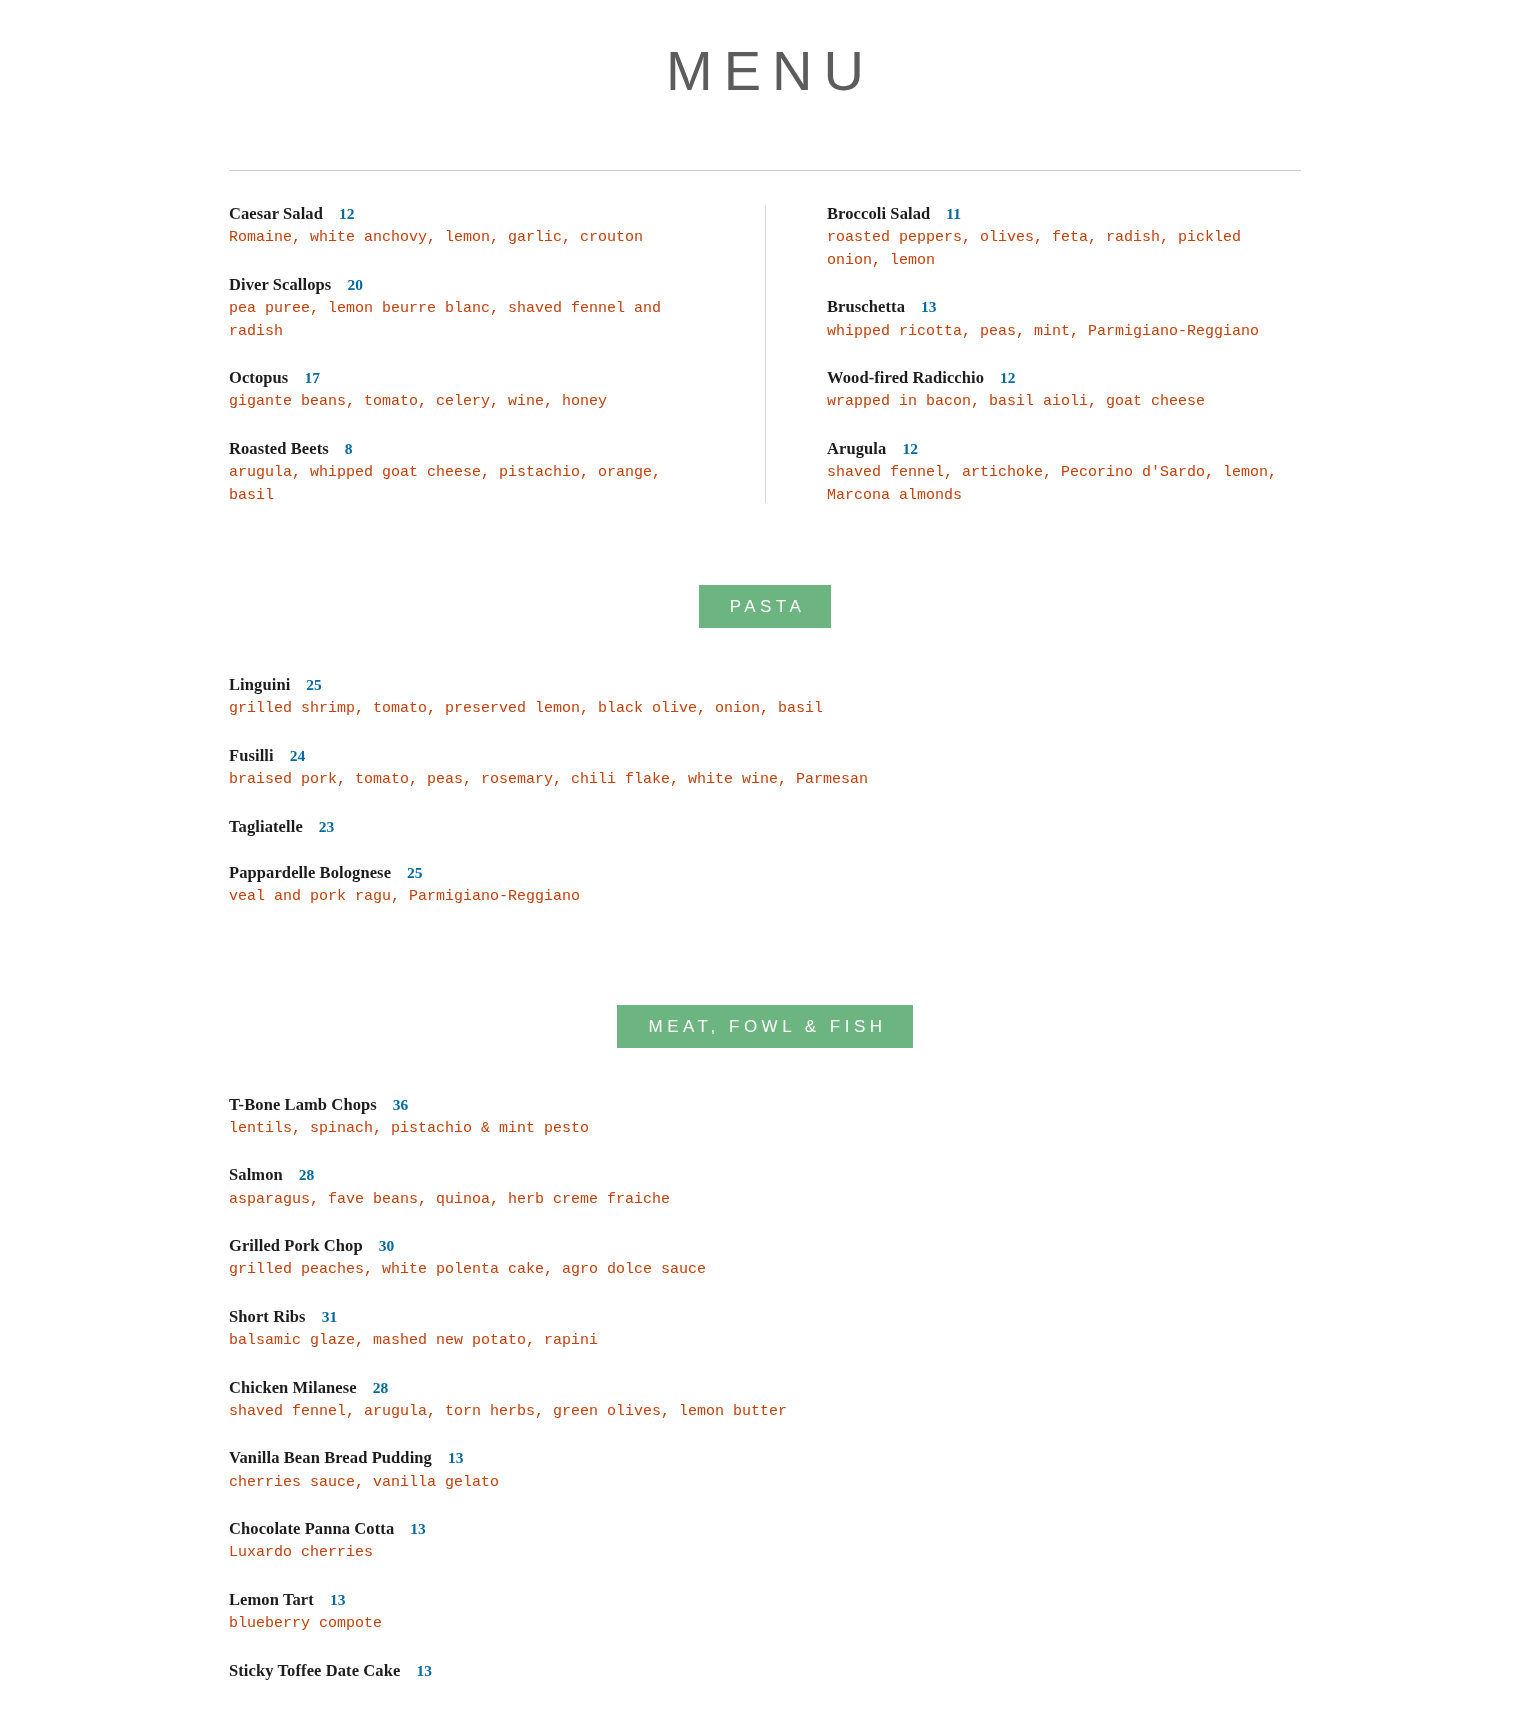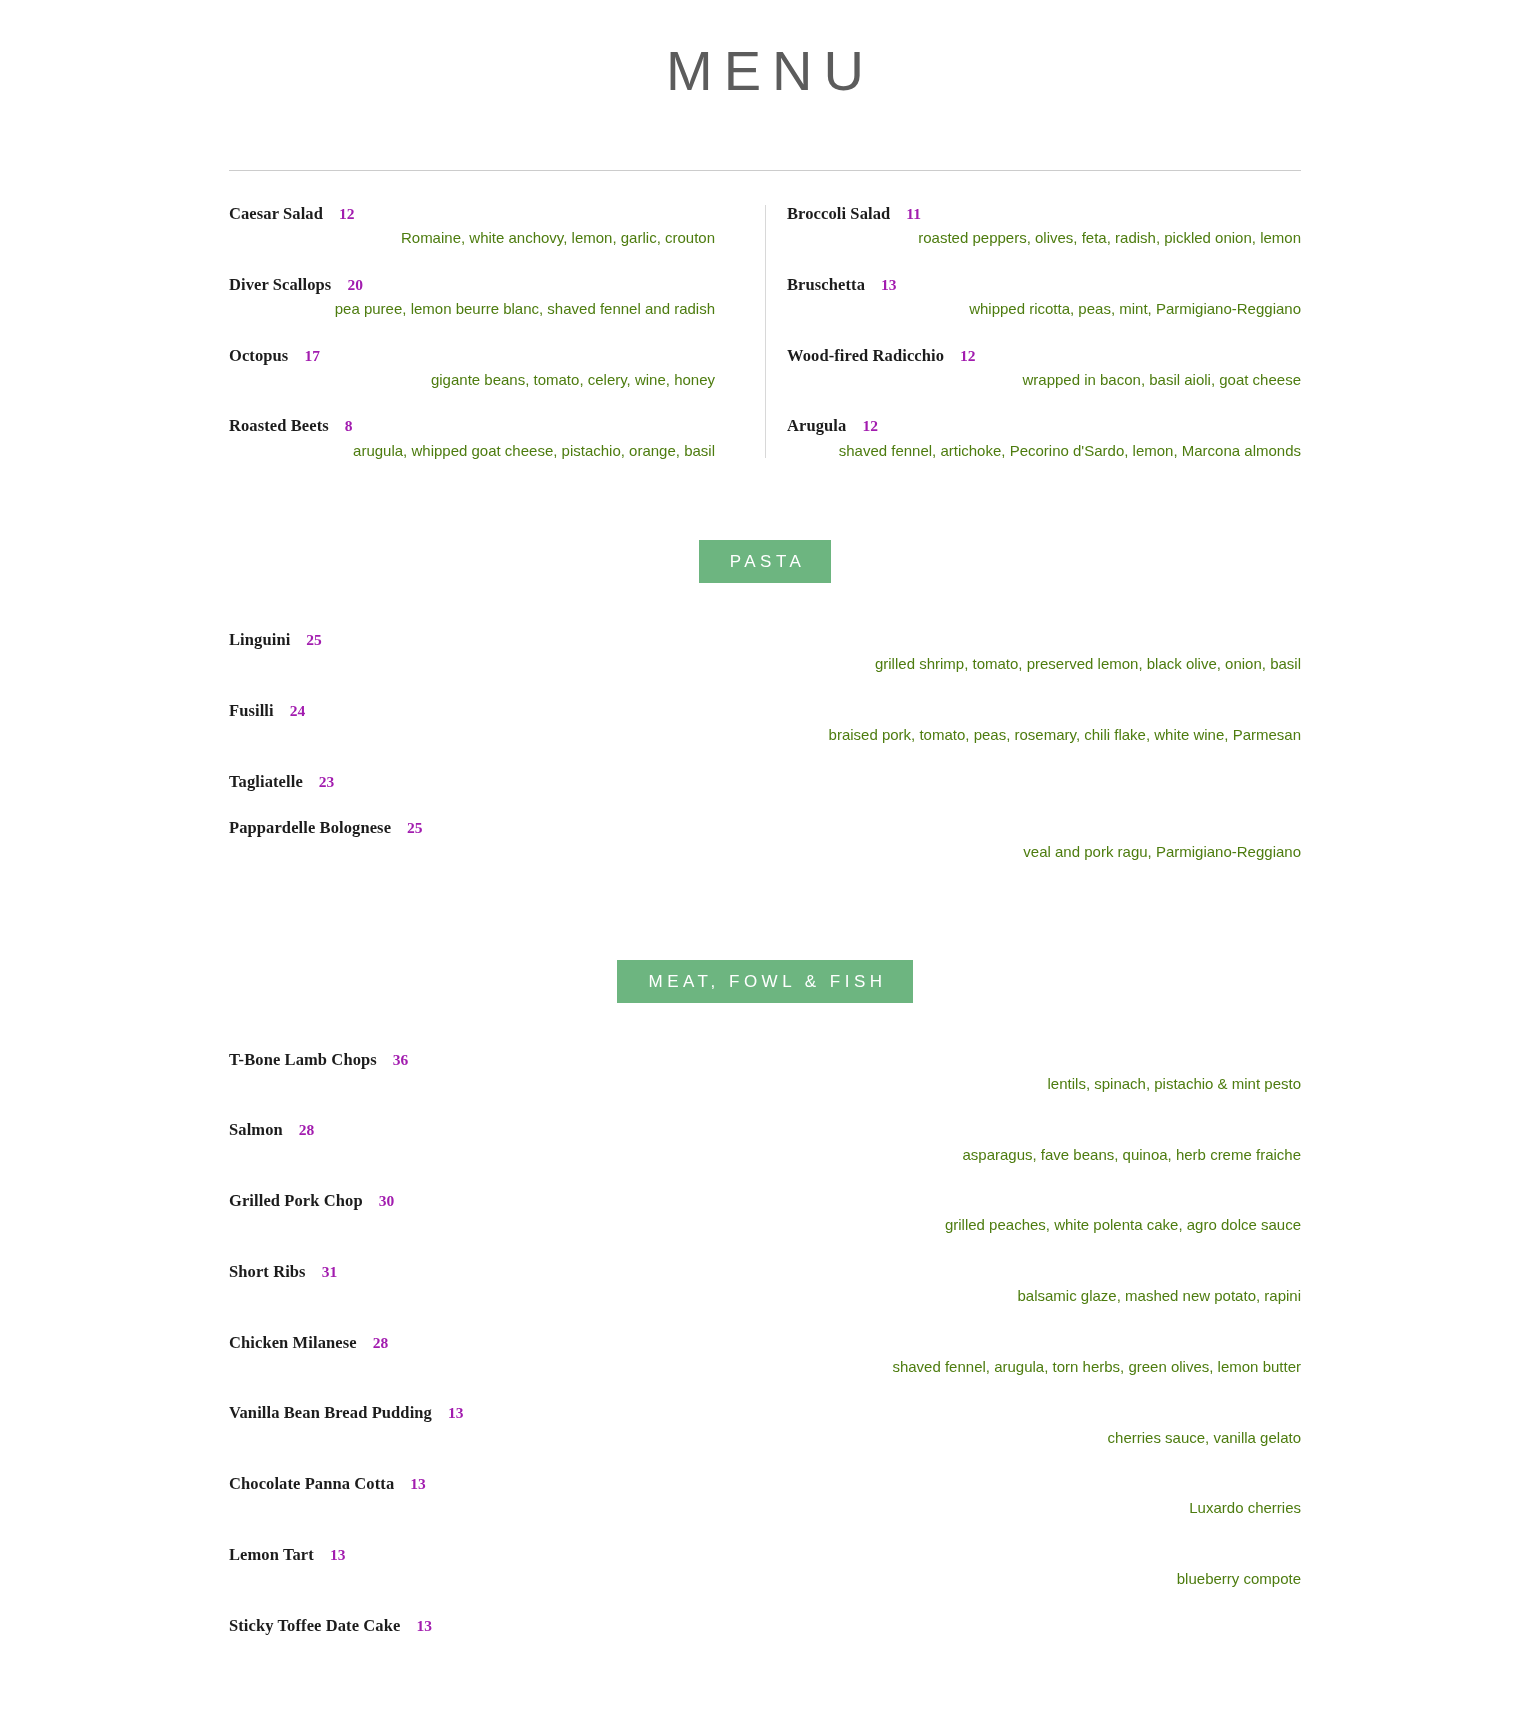--- a/index.html
+++ b/index.html
@@ -54,21 +54,21 @@
   .two-col {
     display: flex;
     margin-top: 32px;
     position: relative;
   }
   .col {
     width: 50%;
     box-sizing: border-box;
   }
   .col-left  { padding-right: 50px; }
-  .col-right { padding-left: 22px; }
+  .col-right { padding-left: 62px; }
 
   .col-divider {
     position: absolute;
     left: 50%;
     top: 2px;
     bottom: 4px;
     width: 1px;
     background: #d8d8d8;
   }
 
@@ -87,33 +87,32 @@
     font-weight: bold;
     font-size: 16.5px;
     color: #1c1c1c;
     line-height: 1.35;
     letter-spacing: 0.1px;
   }
   .item-price {
     font-family: "Liberation Serif", "DejaVu Serif", serif;
     font-weight: bold;
     font-size: 15.5px;
-    color: #a21caf;
+    color: #0369a1;
     line-height: 1.35;
     padding-left: 16px;
     white-space: nowrap;
   }
   .item-desc {
-    font-family: Liberation Sans, sans-serif;
+    font-family: Liberation Mono, monospace;
     font-weight: normal;
     font-size: 15px;
-    color: #4d7c0f;
+    color: #c2410c;
     line-height: 1.5;
     margin-top: 2px;
-    text-align: right;
   }
 
   
   .section-badge-wrap {
     display: flex;
     justify-content: center;
   }
   .section-badge {
     display: inline-block;
     background: #6db580;

